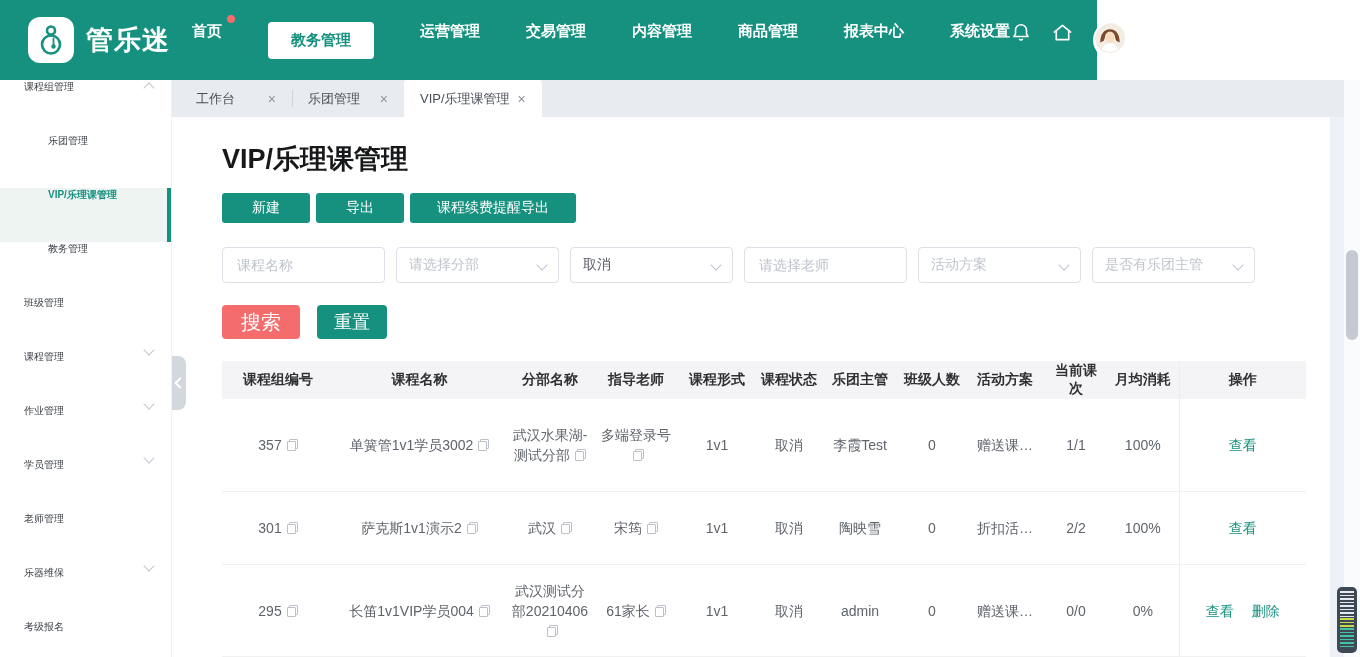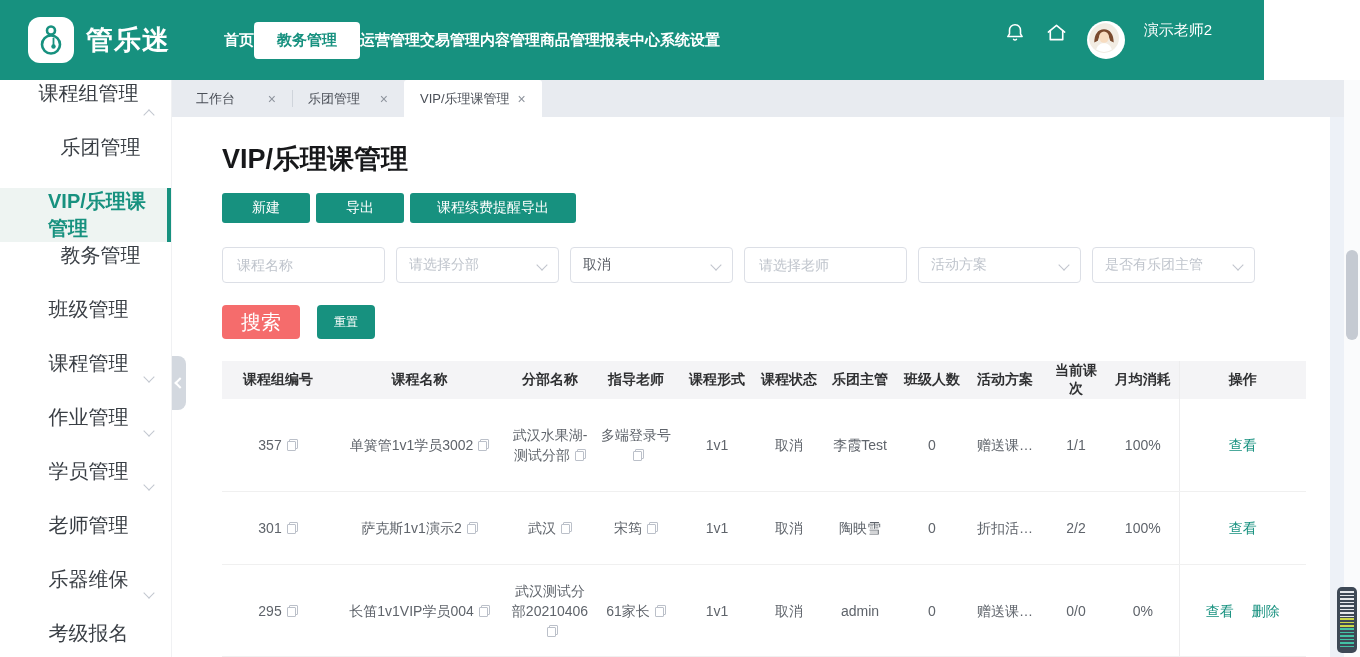--- a/index.html
+++ b/index.html
@@ -1,39 +1,39 @@
 <!DOCTYPE html>
 <html><head>
 <meta charset="utf-8">
 <style>
   html,body{margin:0;padding:0;width:1360px;height:657px;overflow:hidden;
     font-family:"Liberation Sans","DejaVu Sans",sans-serif;background:#fff;}
   .app{position:relative;width:1360px;height:657px;overflow:hidden;}
 
   
-  .navbar{position:absolute;top:0;left:0;width:1264px;height:80px;background:#17917f;
+  .navbar{position:absolute;top:0;left:0;width:1097px;height:80px;background:#17917f;
     display:flex;align-items:center;padding:0 28px;box-sizing:border-box;z-index:30;}
   .logo-box{width:46px;height:46px;background:#fff;border-radius:12px;display:flex;
     align-items:center;justify-content:center;flex:0 0 auto;cursor:pointer;}
   .brand{color:#fff;font-size:27px;font-weight:700;margin-left:12px;letter-spacing:1px;white-space:nowrap;}
-  .nav-menu{display:flex;align-items:center;margin-left:54px;}
+  .nav-menu{display:flex;align-items:flex-start;margin-left:22px;gap:46px;}
   .nav-item{color:#fff;font-size:15px;font-weight:600;position:relative;cursor:pointer;white-space:nowrap;}
   .nav-item.active{background:#fff;color:#17917f;padding:9px 23px;border-radius:4px;}
   .dot{position:absolute;top:-7px;right:-13px;width:8px;height:8px;background:#f56c6c;border-radius:50%;}
   .nav-right{margin-left:auto;display:flex;align-items:flex-start;gap:19px;padding-right:24px;}
   .icon-btn{display:flex;align-items:center;cursor:pointer;}
   .avatar{width:34px;height:34px;border-radius:50%;overflow:hidden;background:#fff;
     border:2px solid rgba(255,255,255,.95);cursor:pointer;flex:0 0 auto;}
   .user-name{color:#fff;font-size:15px;cursor:pointer;white-space:nowrap;}
 
   
   .sidebar{position:absolute;top:80px;left:0;width:172px;bottom:0;background:#fff;
     border-right:1px solid #f0f1f3;z-index:20;overflow:hidden;box-sizing:border-box;}
-  .side-item{height:54px;display:flex;align-items:center;padding:0 18px 0 24px;font-size:20px;
-    color:#3a3f45;cursor:pointer;position:relative;box-sizing:border-box;flex-direction:column;}
+  .side-item{height:54px;display:flex;padding:0 18px 0 24px;font-size:10px;
+    color:#3a3f45;cursor:pointer;position:relative;box-sizing:border-box;}
   .side-item.sub{padding-left:48px;}
   .side-item .chev{margin-left:auto;}
   .side-item.active{background:#eef4f2;color:#17917f;font-weight:700;}
   .side-item.active::after{content:"";position:absolute;right:0;top:0;bottom:0;width:4px;background:#17917f;}
   .chev{width:7px;height:7px;border-right:1.5px solid #c2c7cf;border-bottom:1.5px solid #c2c7cf;display:inline-block;}
   .chev.down{transform:rotate(45deg);margin-top:-4px;}
   .chev.up{transform:rotate(-135deg);margin-top:4px;}
 
   
   .tabbar{position:absolute;top:80px;left:172px;right:16px;height:37px;background:#e8ebf0;
@@ -66,21 +66,21 @@
   .fbox input{border:0;outline:0;width:100%;font-size:14px;color:#606266;font-family:inherit;background:transparent;}
   .fbox input::placeholder{color:#bfc4cc;}
   .sel-text{font-size:14px;color:#bfc4cc;white-space:nowrap;}
   .fbox.has-val .sel-text{color:#5a5e66;}
   .sel-chev{position:absolute;right:12px;top:13px;width:7px;height:7px;border-right:1.3px solid #c0c4cc;
     border-bottom:1.3px solid #c0c4cc;transform:rotate(45deg);}
   .search-row{display:flex;gap:17px;margin-bottom:22px;}
   .btn-search{background:#f56c6c;height:34px;padding:0 19px;border-radius:4px;border:none;color:#fff;
     font-size:20px;cursor:pointer;font-family:inherit;}
   .btn-reset{background:#17917f;height:34px;padding:0 17px;border-radius:4px;border:none;color:#fff;
-    font-size:12px;cursor:pointer;font-family:inherit;}
+    font-size:18px;cursor:pointer;font-family:inherit;}
 
   
   table.grid{border-collapse:collapse;table-layout:fixed;width:1084px;}
   .grid th{background:#f4f4f6;height:38px;font-size:14px;color:#303133;font-weight:700;
     padding:0 4px;text-align:center;}
   .grid td{border-bottom:1px solid #f0f0f0;text-align:center;font-size:14px;color:#5f646b;
     padding:6px;word-break:break-all;line-height:20px;vertical-align:middle;}
   tr.r1 td{height:80px;} tr.r2 td{height:60px;} tr.r3 td{height:79px;} tr.r4 td{height:100px;}
   td.va-top{vertical-align:top;padding-top:13px;}
   .col-op{border-left:1px solid #ededee;}

